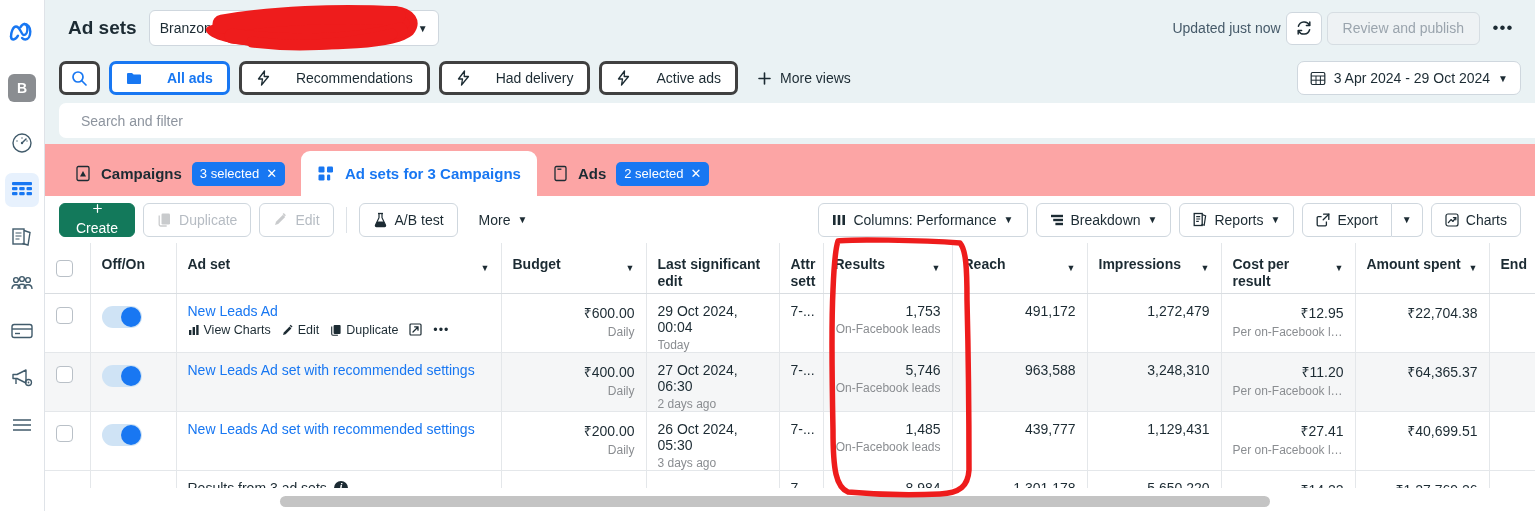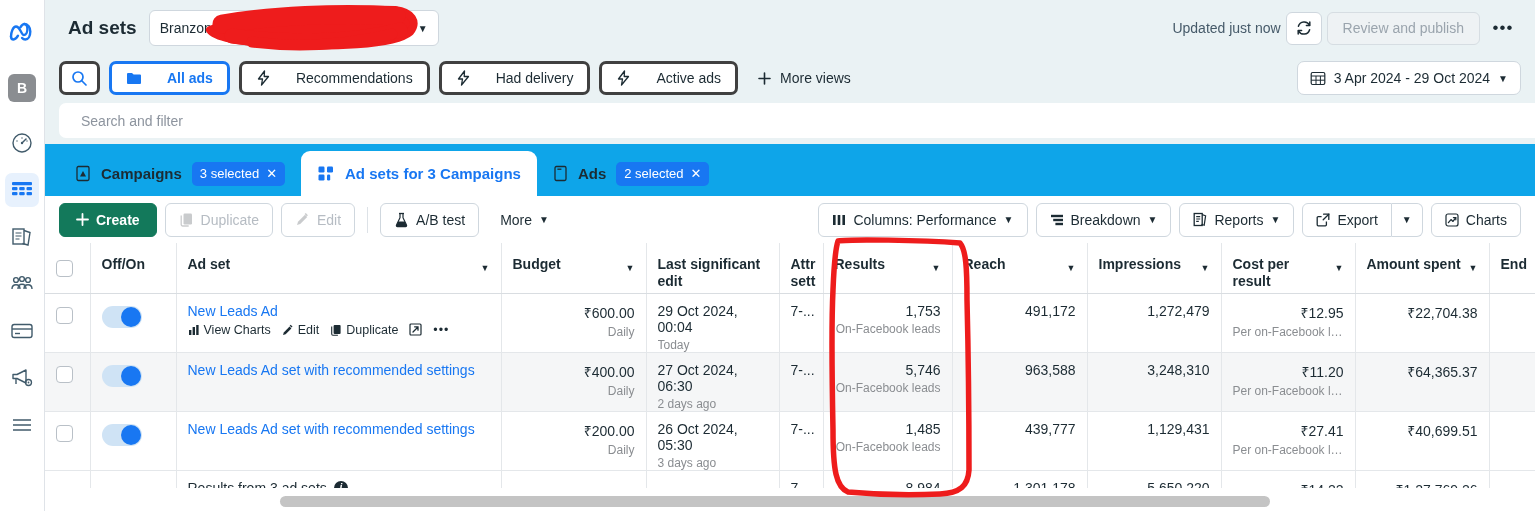--- a/index.html
+++ b/index.html
@@ -93,21 +93,21 @@
   }
   .sf-bar {
     width: 100%; height: 35px; background: #fff; border-radius: 7px;
     display: flex; align-items: center; padding: 0 22px;
     font-size: 14px; color: #8d949e;
   }
 
   
   .tabs {
     position: absolute; left: 45px; top: 144px; width: 1490px; height: 52px;
-    background: #0ea5e9; display: flex; align-items: flex-end; padding-left: 14px;
+    background: #fca5a5; display: flex; align-items: flex-end; padding-left: 14px;
   }
   .tab {
     height: 45px; padding: 0 16px; display: flex; align-items: center; gap: 10px;
     font-size: 15px; font-weight: bold; color: #1c2b33;
     border-radius: 9px 9px 0 0;
   }
   .tab.active { background: #fff; color: #1877f2; }
   .tab .badge {
     background: #1877f2; color: #fff; border-radius: 5px; height: 24px;
     padding: 0 8px; display: flex; align-items: center; gap: 7px;
@@ -119,22 +119,23 @@
   .toolbar {
     position: absolute; left: 45px; top: 196px; width: 1490px; height: 47px;
     background: #fff; display: flex; align-items: center; padding: 0 14px; gap: 8px;
   }
   .btn {
     height: 34px; padding: 0 13px; border: 1px solid #cfd7de; border-radius: 6px;
     background: #fff; display: flex; align-items: center; gap: 7px;
     font-size: 14px; color: #1c2b33; white-space: nowrap;
   }
   .btn.primary {
-    background: #13795b; border-color: #13795b; color: #fff; font-weight: bold;
+    background: #13795b; border-color: #13795b; color: #fff; font-weight: normal;
     padding: 0 16px;
+    flex-direction: column;
   }
   .btn.disabled { color: #b6bcc3; }
   .btn.disabled svg { opacity: .45; }
   .btn.more { border: none; }
   .sep { width: 1px; height: 26px; background: #dde2e7; margin: 0 4px; }
   .toolbar-right { margin-left: auto; display: flex; align-items: flex-end; gap: 8px; }
   .split { display: flex; }
   .split .btn:first-child { border-radius: 6px 0 0 6px; }
   .split .btn:last-child { border-radius: 0 6px 6px 0; border-left: none; padding: 0 10px; }
 

